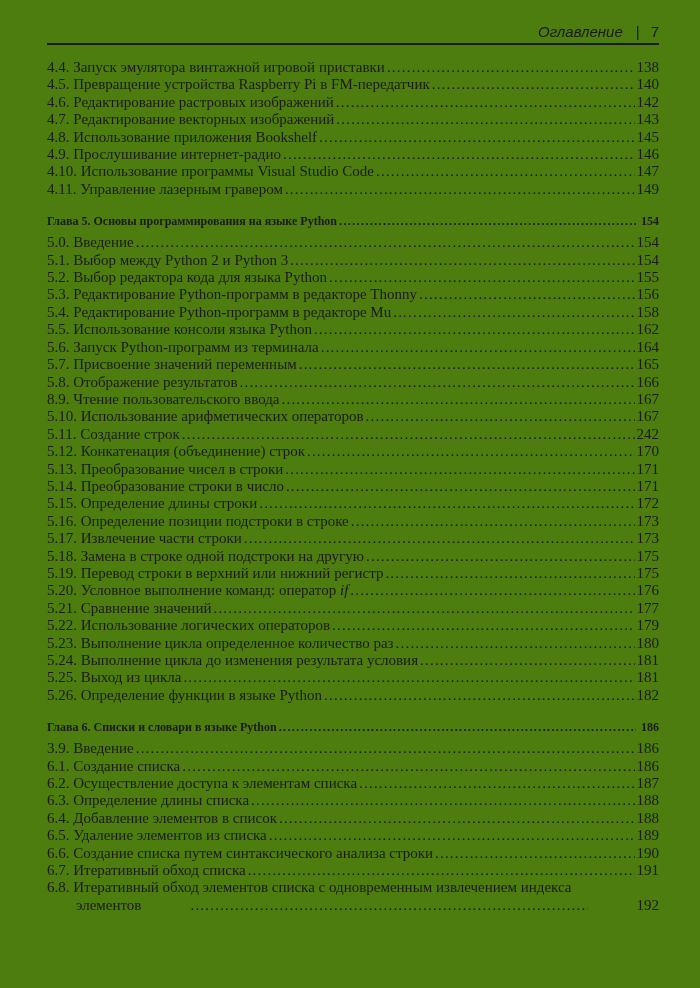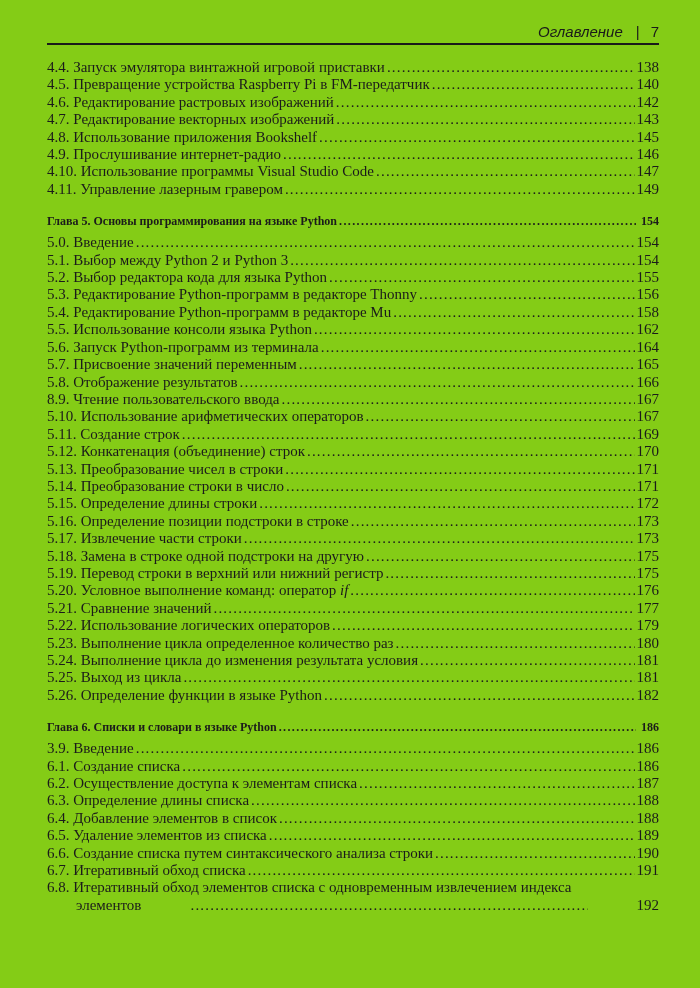--- a/index.html
+++ b/index.html
@@ -1,20 +1,20 @@
 <!DOCTYPE html>
 <html><head>
 <meta charset="utf-8">
 <style>
   html, body { margin: 0; padding: 0; background: #ffffff; }
   .page {
     position: relative;
     width: 700px;
     height: 988px;
-    background: #84cc16;
+    background: #4d7c0f;
     overflow: hidden;
     font-family: "Liberation Serif", serif;
     color: #1b1b1b;
   }
   .content {
     position: absolute;
     left: 47px;
     width: 612px;
     top: 0;
   }
@@ -178,21 +178,21 @@
           <span class="pagenum">167</span>
         </div>
         <div class="row entry">
           <span class="title">5.10. Использование арифметических операторов</span>
           <span class="leader"></span>
           <span class="pagenum">167</span>
         </div>
         <div class="row entry">
           <span class="title">5.11. Создание строк</span>
           <span class="leader"></span>
-          <span class="pagenum">169</span>
+          <span class="pagenum">242</span>
         </div>
         <div class="row entry">
           <span class="title">5.12. Конкатенация (объединение) строк</span>
           <span class="leader"></span>
           <span class="pagenum">170</span>
         </div>
         <div class="row entry">
           <span class="title">5.13. Преобразование чисел в строки</span>
           <span class="leader"></span>
           <span class="pagenum">171</span>

